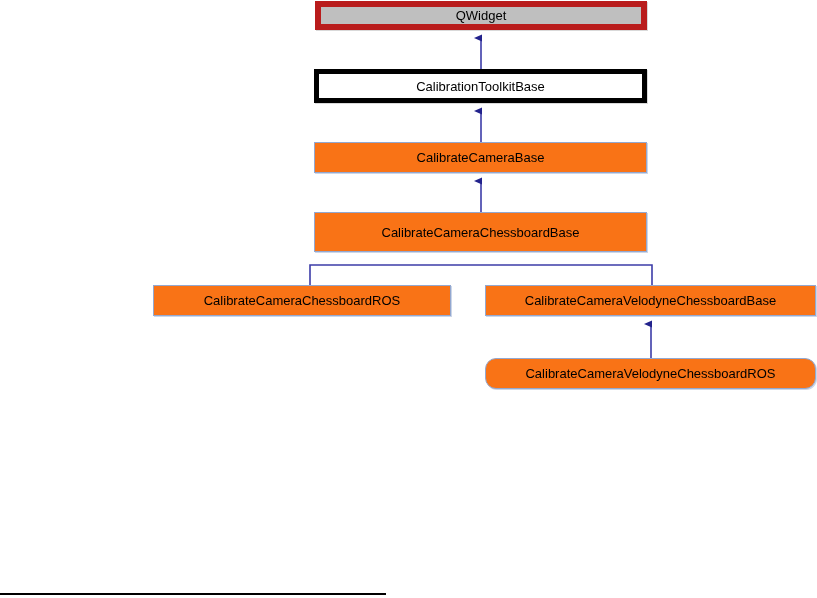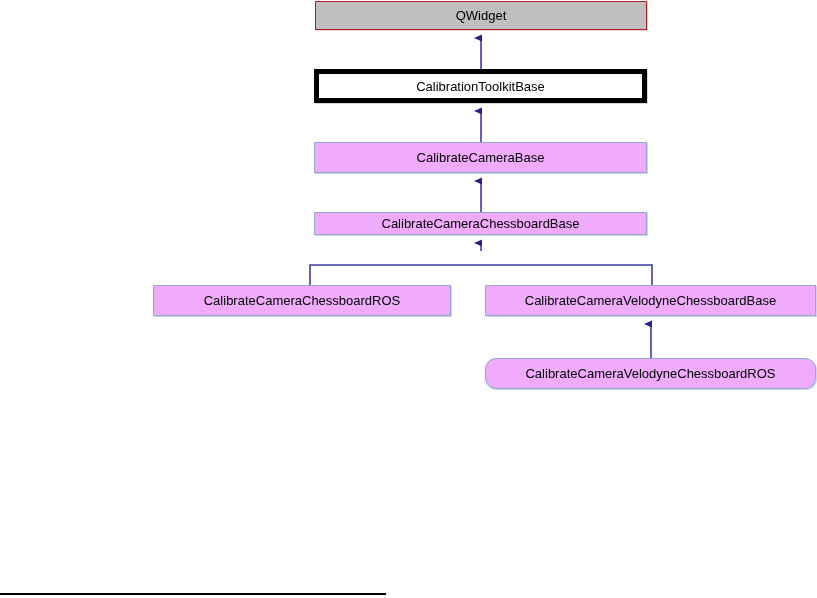--- a/index.html
+++ b/index.html
@@ -31,32 +31,32 @@
     font-size: 13px;
     line-height: 1;
     color: #000000;
     white-space: nowrap;
     letter-spacing: 0px;
     user-select: none;
   }
   
   .node.root {
     background: #bfbfbf;
-    border: 1px solid #b91c1c;
+    border: 6px solid #b91c1c;
     box-shadow: 1px 1px 0 0 #d9d9d9;
   }
   
   .node.plain {
     background: #ffffff;
     border: 5px solid #000000;
     box-shadow: 1px 1px 0 0 #d9d9d9;
   }
   
   .node.derived {
-    background: #f0abfc;
+    background: #f97316;
     border: 1px solid #93a8d0;
     box-shadow: 1px 1px 0 0 #ccd6e8;
   }
   .edge-layer {
     position: absolute;
     left: 0;
     top: 0;
     width: 817px;
     height: 598px;
     pointer-events: none;
@@ -114,21 +114,21 @@
   </div>
 
   <div class="node plain" style="left:314px; top:69px; width:333px; height:34px;">
     <span>CalibrationToolkitBase</span>
   </div>
 
   <div class="node derived" style="left:314px; top:142px; width:333px; height:31px;">
     <span>CalibrateCameraBase</span>
   </div>
 
-  <div class="node derived" style="left:314px; top:212px; width:333px; height:23px;">
+  <div class="node derived" style="left:314px; top:212px; width:333px; height:40px;">
     <span>CalibrateCameraChessboardBase</span>
   </div>
 
   <div class="node derived" style="left:153px; top:285px; width:298px; height:31px;">
     <span>CalibrateCameraChessboardROS</span>
   </div>
 
   <div class="node derived" style="left:485px; top:285px; width:331px; height:31px;">
     <span>CalibrateCameraVelodyneChessboardBase</span>
   </div>

